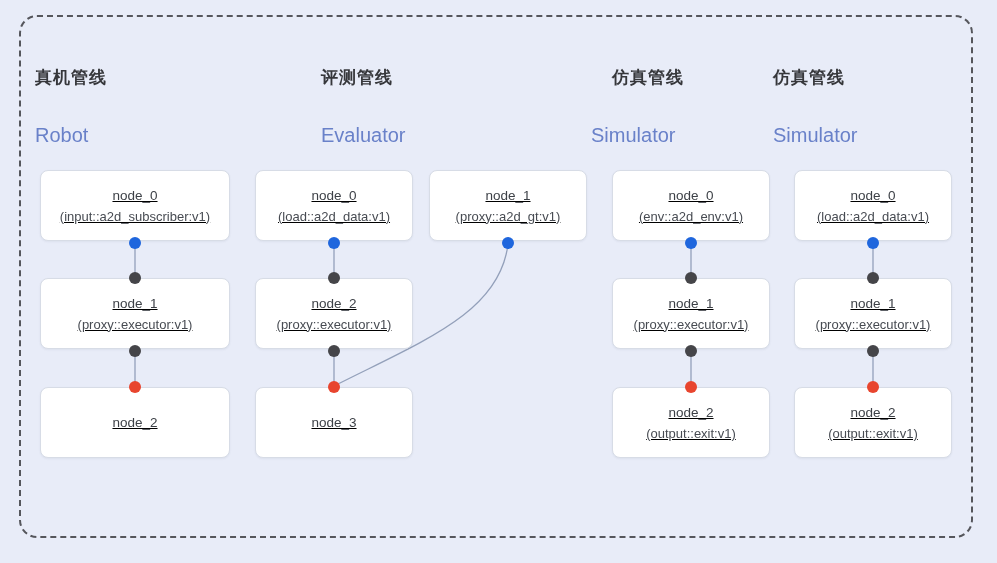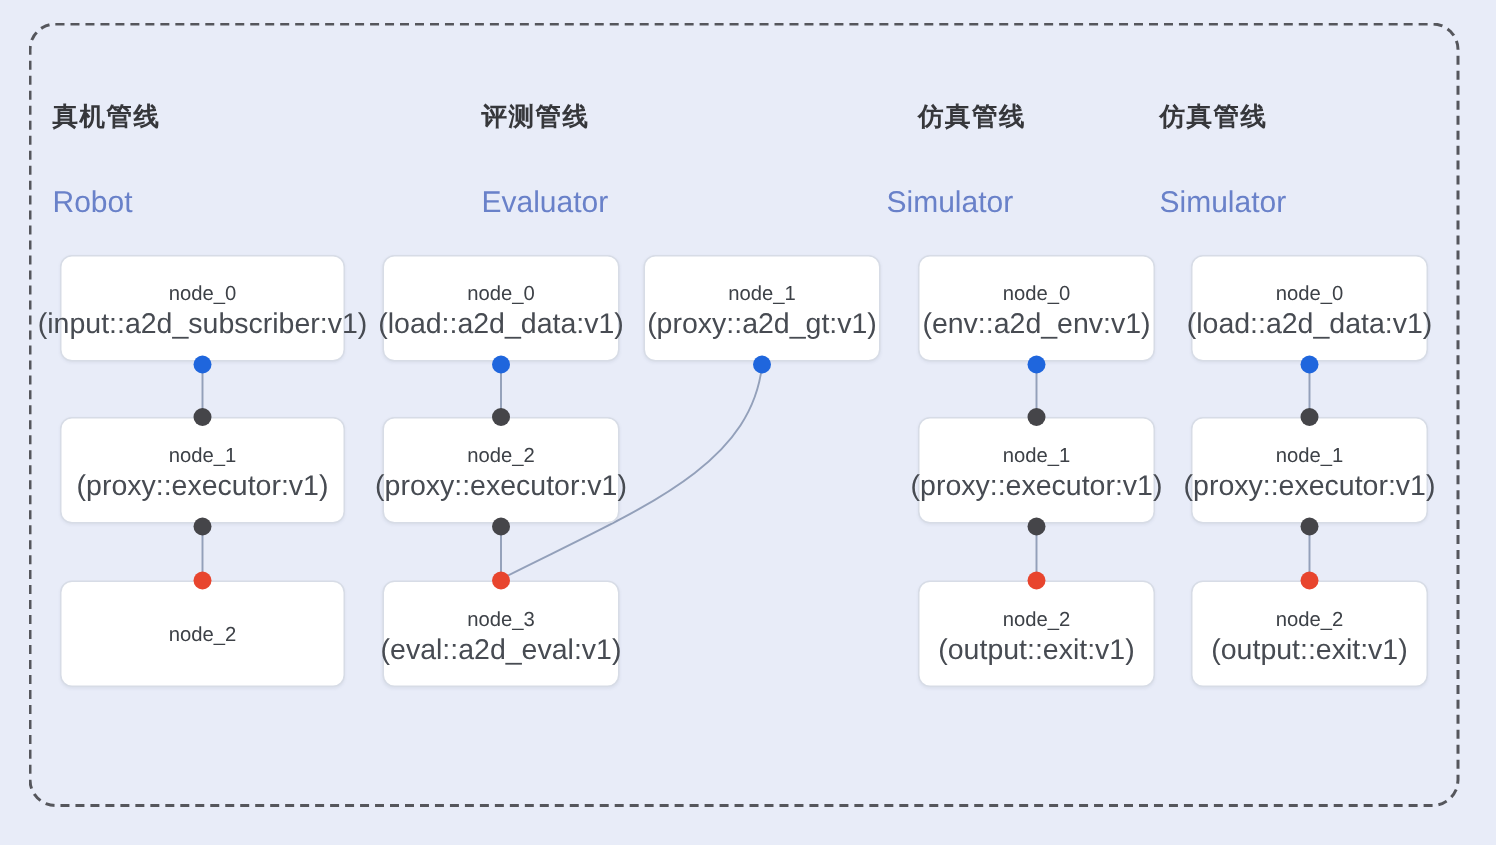--- a/index.html
+++ b/index.html
@@ -24,23 +24,24 @@
     font-size:20px;font-weight:400;color:var(--title-en,#6981c9);
   }
   .node{
     position:absolute;height:71px;box-sizing:border-box;
     background:var(--node-bg,#fff);
     border:1px solid var(--node-border,#d7dce6);
     border-radius:8px;
     box-shadow:0 1px 2px rgba(80,90,120,.08);
     display:flex;flex-direction:column;align-items:center;justify-content:center;
     z-index:2;
+    text-decoration:underline;
   }
   .node .nm{font-size:13.5px;color:var(--node-text,#3d4147);line-height:21px;}
-  .node .tp{font-size:19px;color:var(--node-subtext,#474b52);line-height:21px;}
+  .node .tp{font-size:13px;color:var(--node-subtext,#474b52);line-height:21px;}
   svg.edges{position:absolute;left:0;top:0;z-index:1;}
   svg.edges path{stroke:var(--edge,#93a0ba);stroke-width:1.3;fill:none;}
   .dot{
     position:absolute;width:12px;height:12px;border-radius:50%;z-index:3;
   }
   .dot.out{background:var(--port-out,#1f66dd);}
   .dot.mid{background:var(--port-in,#454549);}
   .dot.end{background:var(--port-end,#e8452e);}
 </style>
 </head>
@@ -89,21 +90,20 @@
 <div class="node" style="left:429px;top:170px;width:158px">
   <div class="nm">node_1</div>
   <div class="tp">(proxy::a2d_gt:v1)</div>
 </div>
 <div class="node" style="left:255px;top:278px;width:158px">
   <div class="nm">node_2</div>
   <div class="tp">(proxy::executor:v1)</div>
 </div>
 <div class="node" style="left:255px;top:387px;width:158px">
   <div class="nm">node_3</div>
-  <div class="tp">(eval::a2d_eval:v1)</div>
 </div>
 
 <div class="node" style="left:612px;top:170px;width:158px">
   <div class="nm">node_0</div>
   <div class="tp">(env::a2d_env:v1)</div>
 </div>
 <div class="node" style="left:612px;top:278px;width:158px">
   <div class="nm">node_1</div>
   <div class="tp">(proxy::executor:v1)</div>
 </div>

